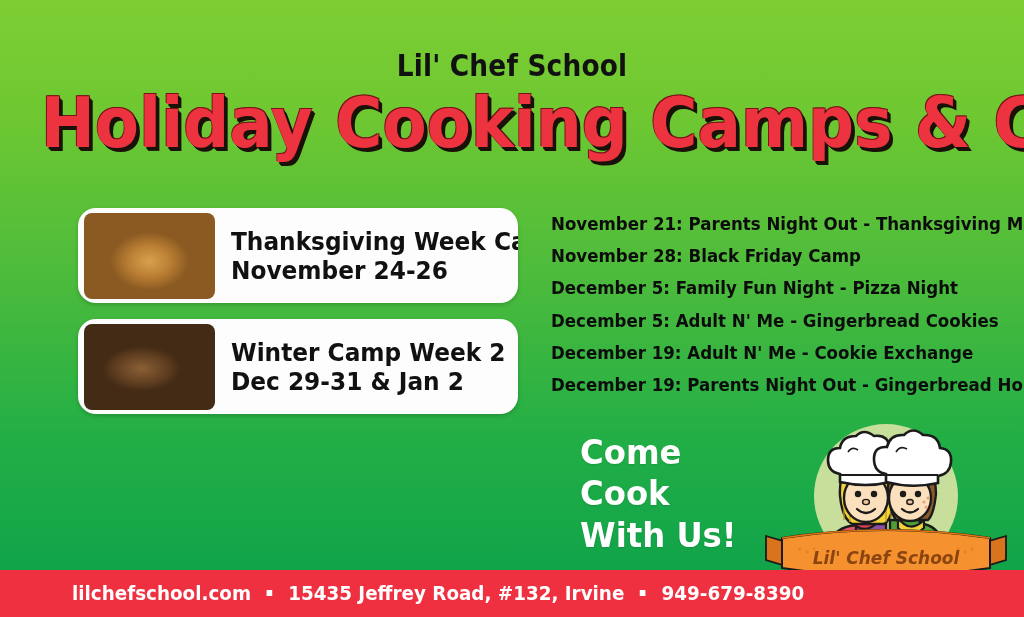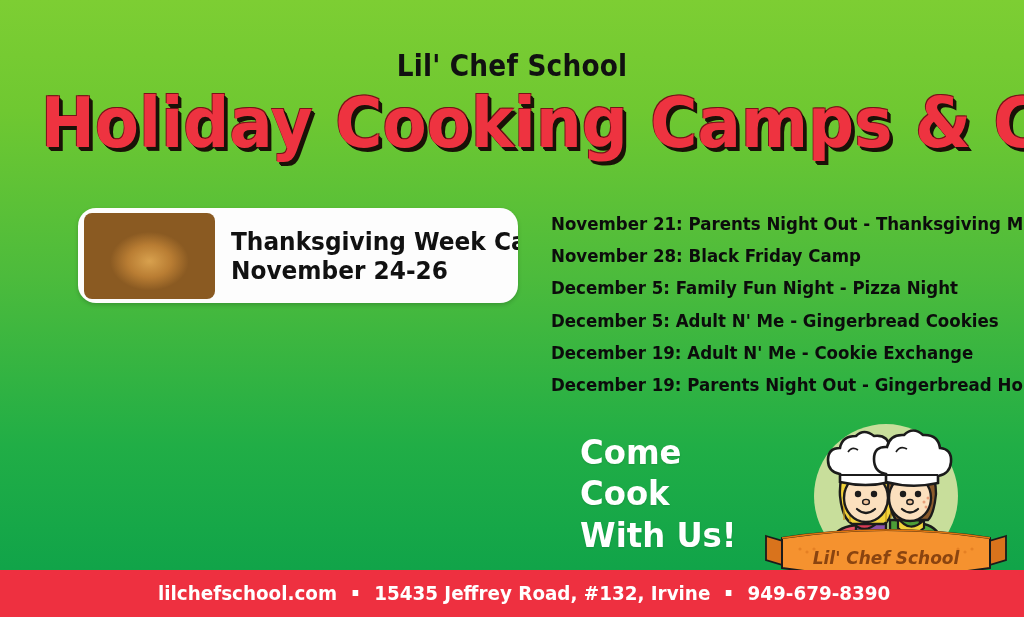--- a/index.html
+++ b/index.html
@@ -101,21 +101,21 @@
   }
 
   
   .logo{position:absolute;left:760px;top:418px;width:252px;height:170px;}
   .logo svg{display:block;width:252px;height:170px;}
 
   
   .footer{
     position:absolute;left:0;bottom:0;width:1024px;height:47px;
     background:#EE3040;
-    display:flex;align-items:center;justify-content:center;
+    display:flex;align-items:center;
   }
   .footer-text{
     margin-left:72px;color:#ffffff;
     font-family:"DejaVu Sans", sans-serif;
     font-weight:bold;font-size:19.5px;
     transform:scaleX(.94);transform-origin:left center;
     white-space:nowrap;
   }
   .sep{display:inline-block;width:6px;height:6px;background:#fff;
        margin:0 10px 3px 10px;vertical-align:middle;}
@@ -132,20 +132,27 @@
 
     <div class="card">
       <div class="thumb th-turkey"></div>
       <div class="card-text">
         <span>Thanksgiving Week Camp</span>
         <span class="l2">November 24-26</span>
       </div>
     </div>
 
 
+    <div class="card">
+      <div class="thumb th-stroganoff"></div>
+      <div class="card-text">
+        <span>Winter Camp Week 2</span>
+        <span class="l2">Dec 29-31 &amp; Jan 2</span>
+      </div>
+    </div>
 
   </div>
 
   <div class="events">
     <div class="event">November 21: Parents Night Out - Thanksgiving Meal</div>
     <div class="event">November 28: Black Friday Camp</div>
     <div class="event">December 5: Family Fun Night - Pizza Night</div>
     <div class="event">December 5: Adult N' Me - Gingerbread Cookies</div>
     <div class="event">December 19: Adult N' Me - Cookie Exchange</div>
     <div class="event">December 19: Parents Night Out - Gingerbread House</div>

